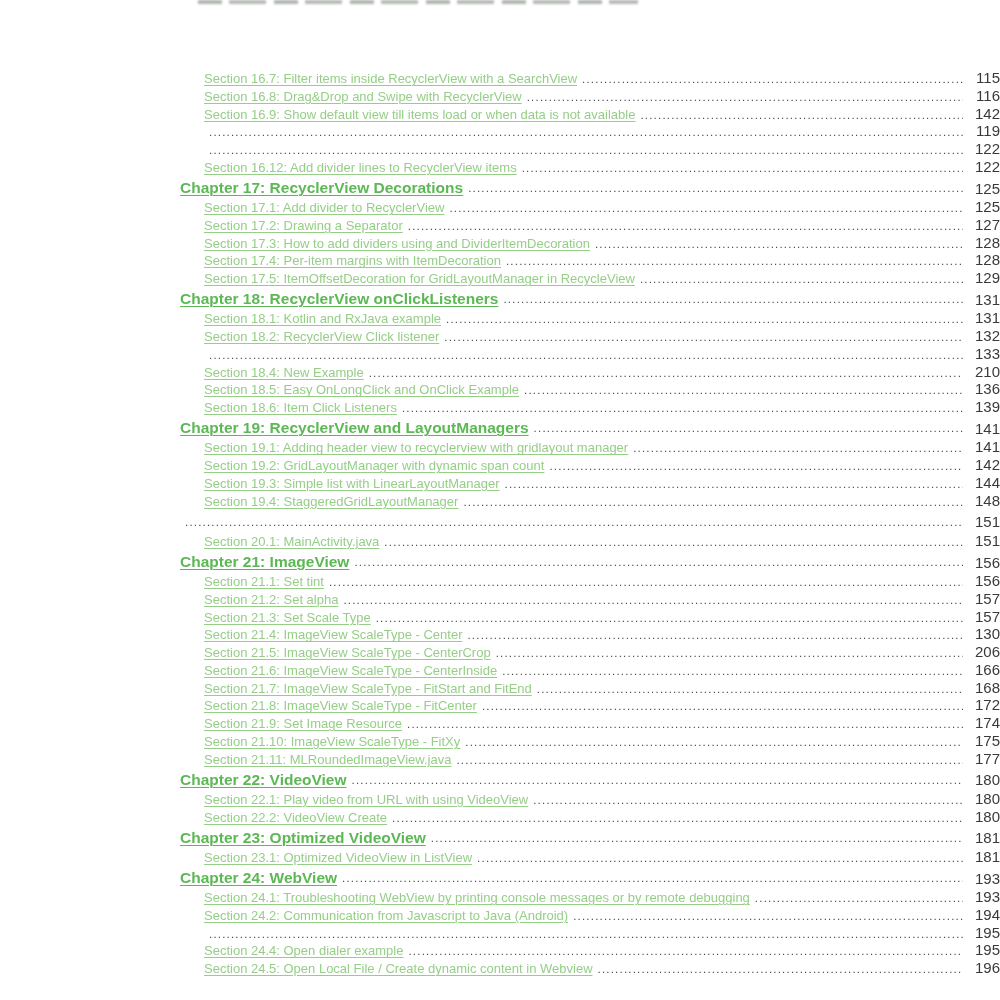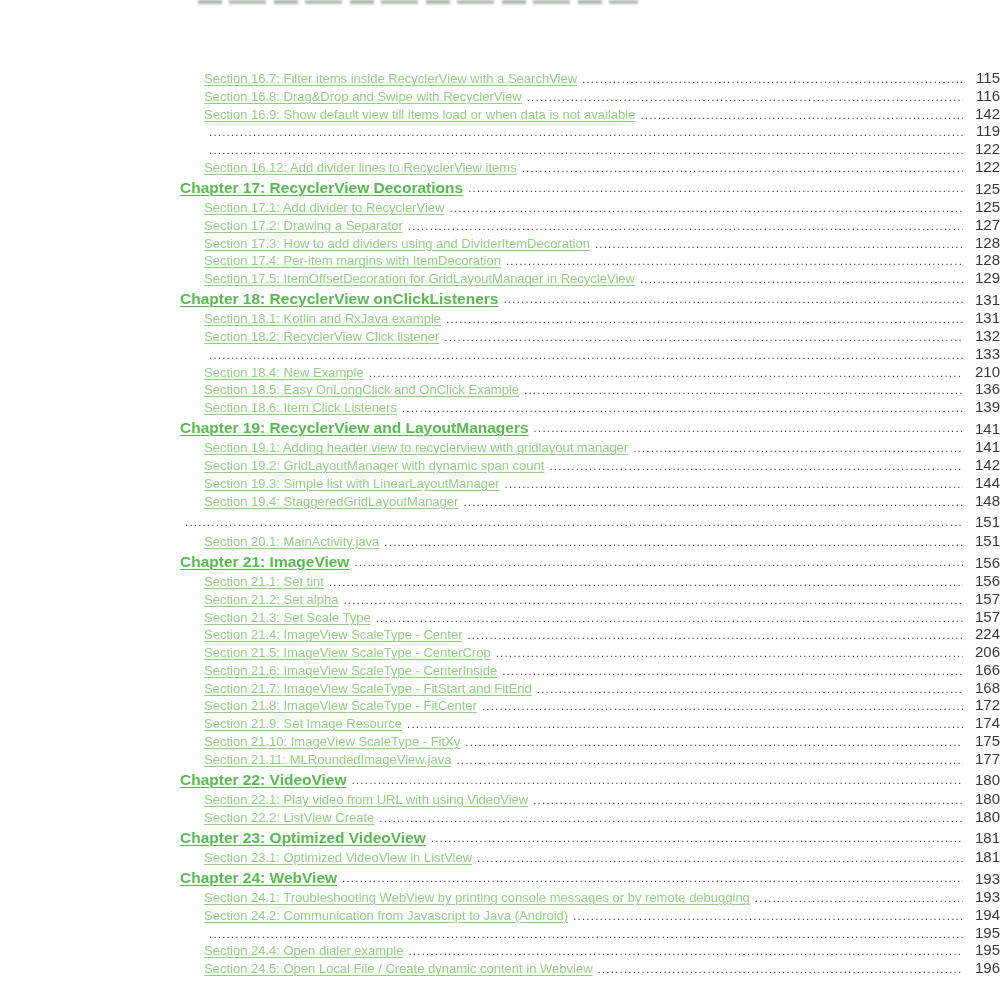--- a/index.html
+++ b/index.html
@@ -233,21 +233,21 @@
         <span class="pagenum">157</span>
       </div>
       <div class="row section">
         <a class="label">Section 21.3: Set Scale Type</a>
         <span class="leader">....................................................................................................................................................................................................................................................................</span>
         <span class="pagenum">157</span>
       </div>
       <div class="row section">
         <a class="label">Section 21.4: ImageView ScaleType - Center</a>
         <span class="leader">....................................................................................................................................................................................................................................................................</span>
-        <span class="pagenum">224</span>
+        <span class="pagenum">130</span>
       </div>
       <div class="row section">
         <a class="label">Section 21.5: ImageView ScaleType - CenterCrop</a>
         <span class="leader">....................................................................................................................................................................................................................................................................</span>
         <span class="pagenum">206</span>
       </div>
       <div class="row section">
         <a class="label">Section 21.6: ImageView ScaleType - CenterInside</a>
         <span class="leader">....................................................................................................................................................................................................................................................................</span>
         <span class="pagenum">166</span>
@@ -281,21 +281,21 @@
         <a class="label">Chapter 22: VideoView</a>
         <span class="leader">....................................................................................................................................................................................................................................................................</span>
         <span class="pagenum">180</span>
       </div>
       <div class="row section">
         <a class="label">Section 22.1: Play video from URL with using VideoView</a>
         <span class="leader">....................................................................................................................................................................................................................................................................</span>
         <span class="pagenum">180</span>
       </div>
       <div class="row section">
-        <a class="label">Section 22.2: ListView Create</a>
+        <a class="label">Section 22.2: VideoView Create</a>
         <span class="leader">....................................................................................................................................................................................................................................................................</span>
         <span class="pagenum">180</span>
       </div>
       <div class="row chapter">
         <a class="label">Chapter 23: Optimized VideoView</a>
         <span class="leader">....................................................................................................................................................................................................................................................................</span>
         <span class="pagenum">181</span>
       </div>
       <div class="row section">
         <a class="label">Section 23.1: Optimized VideoView in ListView</a>

